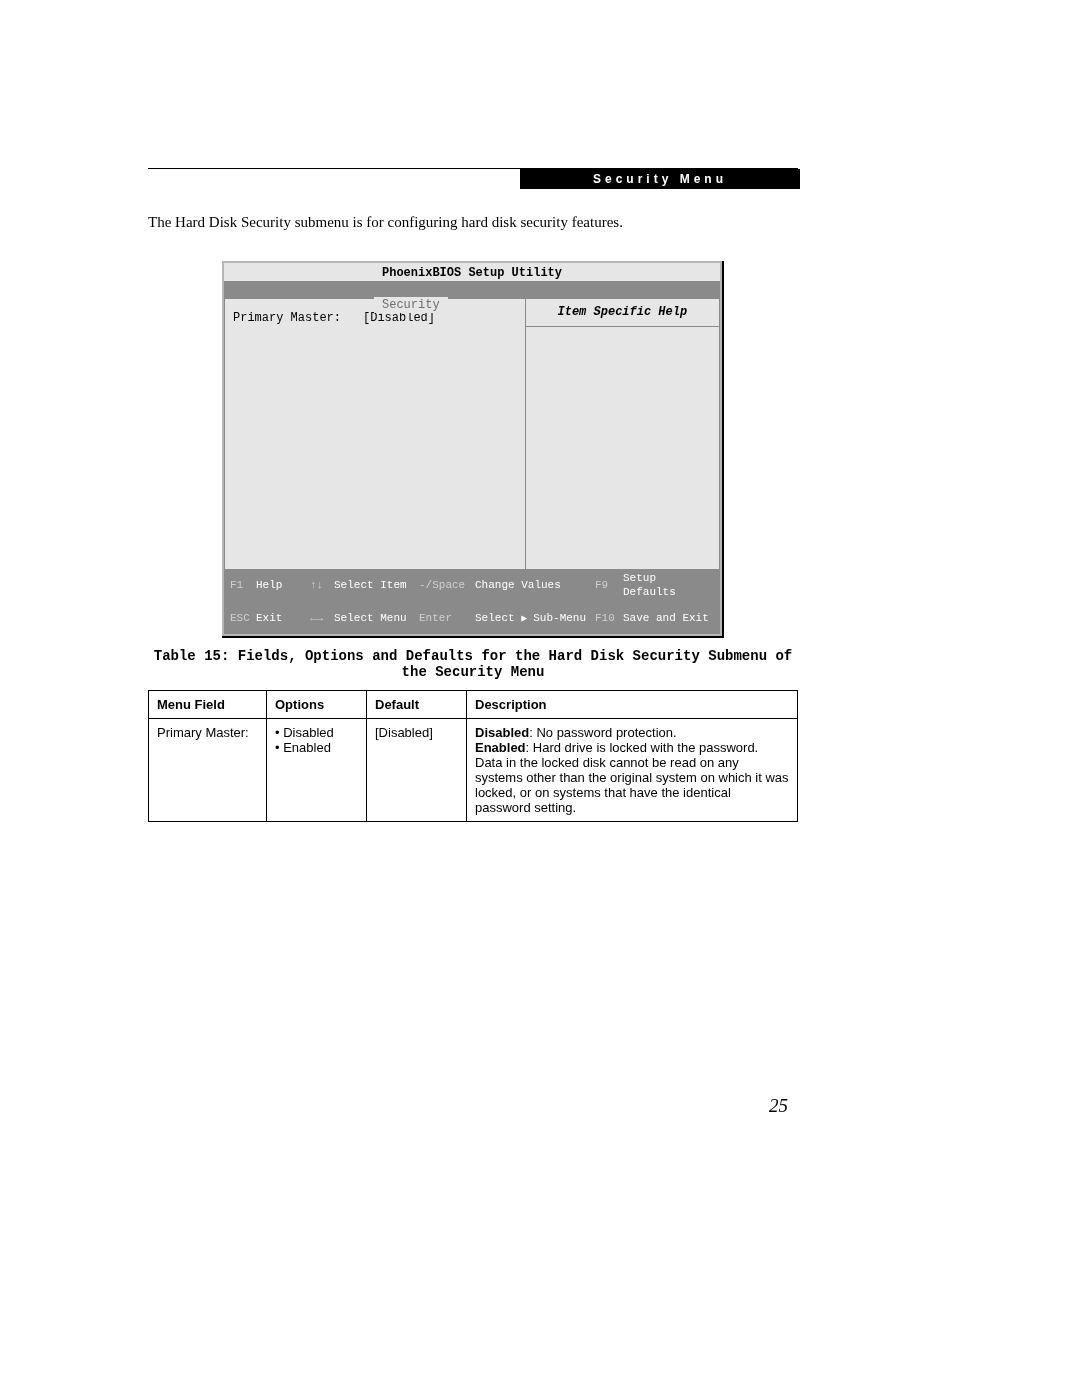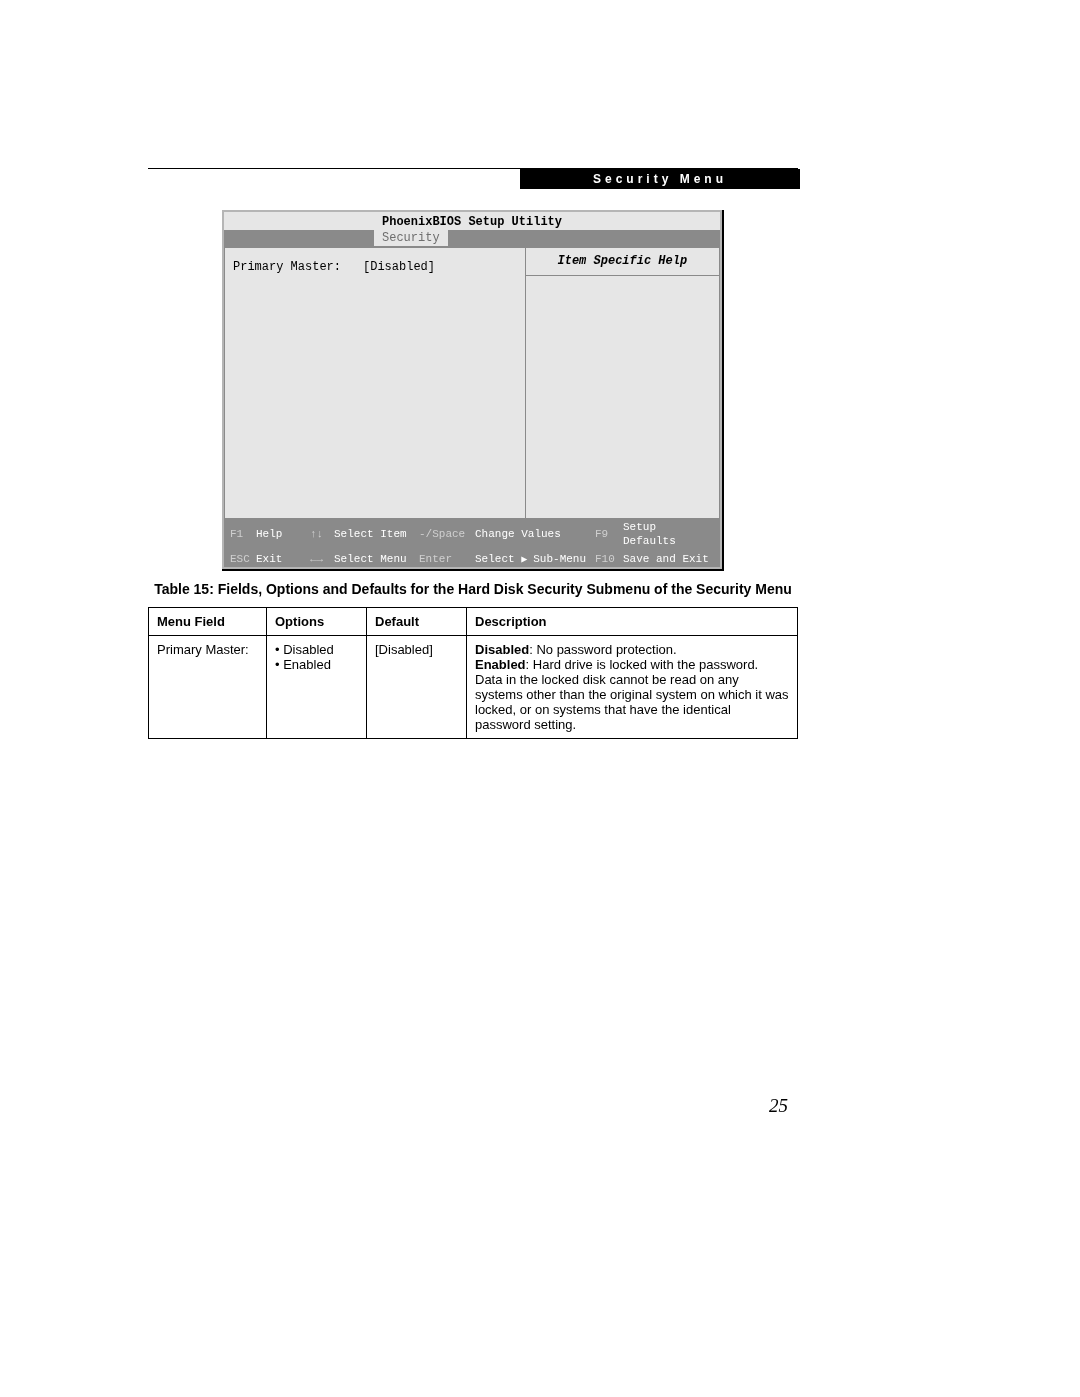--- a/index.html
+++ b/index.html
@@ -78,21 +78,21 @@
   }
   .bios-menubar {
     background: #8a8a8a;
     color: #fff;
     height: 16px;
     position: relative;
   }
   .bios-menubar .tab {
     position: absolute;
     left: 150px;
-    top: 0;
+    top: 16px;
     background: #e6e6e6;
     color: #6e6e6e;
     padding: 1px 8px;
     height: 14px;
   }
   .bios-body {
     display: flex;
     border-top: 1px solid #8a8a8a;
   }
   .bios-left {
@@ -123,36 +123,36 @@
     flex: 1;
     padding: 12px 8px;
   }
   .bios-row { display: flex; }
   .bios-row .lbl { width: 130px; }
   .bios-footer {
     background: #8a8a8a;
     color: #fff;
     display: grid;
     grid-template-columns: 26px 54px 24px 85px 56px 120px 28px auto;
-    row-gap: 5px;
-    padding: 2px 6px 1px 6px;
+    row-gap: 13px;
+    padding: 2px 6px 9px 6px;
     font-size: 11px;
     align-items: center;
   }
   .bios-footer .key { color: #d0d0d0; }
   .fig-caption {
     text-align: center;
     font-family: Arial, Helvetica, sans-serif;
     font-weight: bold;
     font-size: 11px;
     margin: 18px 0 12px 0;
   }
   .table-title {
     text-align: center;
-    font-family: Liberation Sans, sans-serif;
+    font-family: Liberation Mono, monospace;
     font-weight: bold;
     font-size: 14px;
     margin: 10px 0 10px 0;
   }
   table.fields {
     width: 100%;
     border-collapse: collapse;
     font-family: Arial, Helvetica, sans-serif;
     font-size: 13px;
   }
@@ -183,20 +183,21 @@
 </head>
 <body>
 
 <div class="page">
   <div class="hrule"></div>
   <div class="tab-black">
     <span>Security Menu</span>
   </div>
 
   <div class="content">
+    <p class="intro">The Hard Disk Security submenu is for configuring hard disk security features.</p>
 
     <div class="bios-wrap">
       <div class="bios">
         <div class="bios-title">
           <b>PhoenixBIOS Setup Utility</b>
         </div>
         <div class="bios-menubar">
           <span class="tab">Security</span>
         </div>
         <div class="bios-body">

